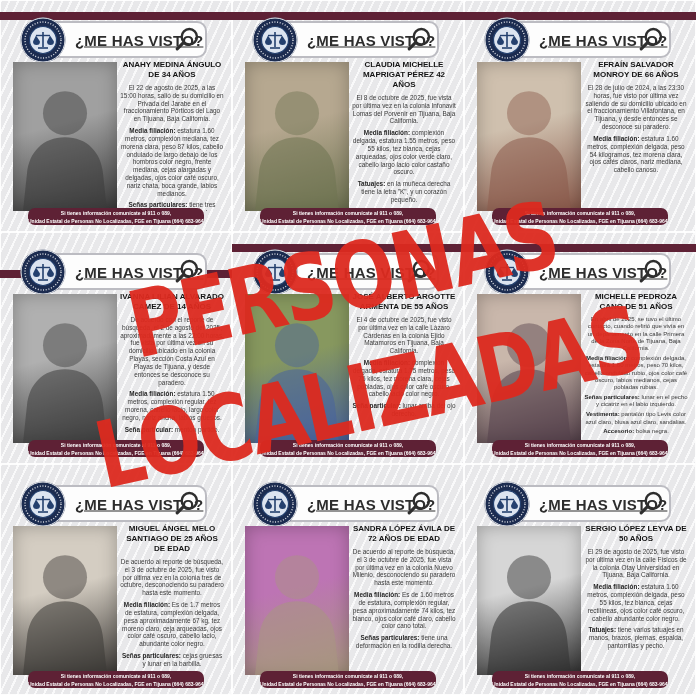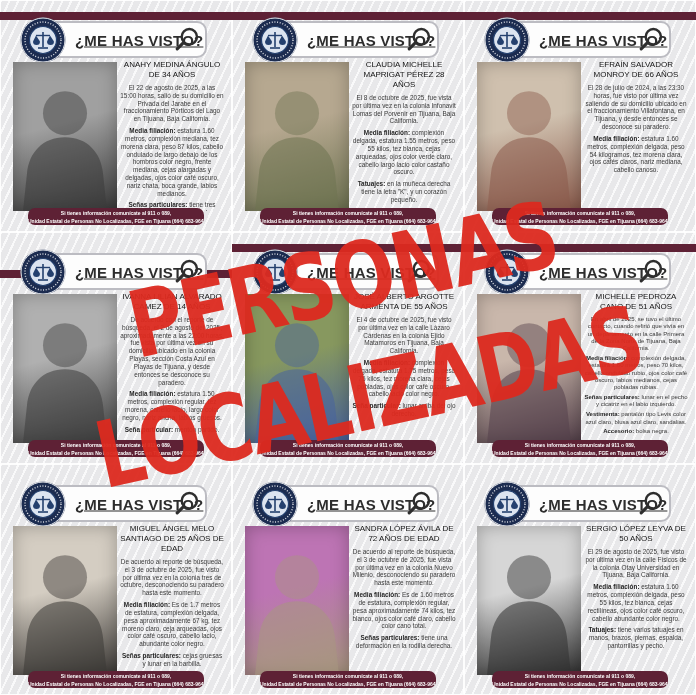--- a/index.html
+++ b/index.html
@@ -34,21 +34,21 @@
   .badge{position:absolute;left:20px;top:17px;width:46px;height:46px;}
   .photo{
     position:absolute;left:13px;top:62px;width:104px;height:149px;
     box-shadow:inset 0 0 18px rgba(0,0,0,.28);
   }
   .photo svg.sil{position:absolute;left:0;bottom:0;width:100%;height:86%;}
   .content{
     position:absolute;left:120px;top:60px;width:104px;bottom:21px;
     text-align:center;overflow:hidden;
   }
-  .name{font-size:8px;line-height:1.25;font-weight:normal;color:#141414;margin-bottom:4px;}
+  .name{font-size:8px;line-height:1.25;font-weight:bold;color:#141414;margin-bottom:4px;}
   .para{font-size:6.4px;line-height:1.22;color:#3a3a3a;margin:0 0 4px 0;}
   .para b{color:#262626;}
   .poster:nth-child(6) .para{font-size:6px;margin-bottom:2.5px;}
   .footerbar{
     position:absolute;left:28px;right:28px;bottom:7px;height:17px;
     background:#5e2135;border-radius:7px;color:#fff;
     font-size:5px;font-weight:bold;line-height:1.5;text-align:center;
     padding-top:2px;box-sizing:border-box;white-space:nowrap;overflow:hidden;
   }
   .watermark{
@@ -131,21 +131,21 @@
         <line x1="18" y1="31" x2="28" y2="31" stroke="#24406e" stroke-width="1.6"></line>
       </svg>
     </div>
     <div class="photo" style="background: linear-gradient(165deg, rgb(182, 168, 144) 0%, rgb(182, 168, 144) 42%, rgb(110, 115, 81) 100%);">
       <svg class="sil" viewBox="0 0 104 128" preserveAspectRatio="xMidYMax meet">
         <circle cx="52" cy="30" r="22" fill="#6e7351" opacity="0.45"></circle>
         <path d="M52 54 c-22 0 -36 15 -38 36 l-4 38 h84 l-4 -38 c-2 -21 -16 -36 -38 -36 z" fill="#6e7351" opacity="0.55"></path>
       </svg>
     </div>
     <div class="content">
-      <div class="name">CLAUDIA MICHELLE MAPRIGAT PÉREZ 28 AÑOS</div>
+      <div class="name">CLAUDIA MICHELLE MAPRIGAT PÉREZ 42 AÑOS</div>
       <div>
             <p class="para"><span>El 8 de octubre de 2025, fue vista por última vez en la colonia Infonavit Lomas del Porvenir en Tijuana, Baja California.</span></p>
             <p class="para"><b>Media filiación:</b> <span>complexión delgada, estatura 1.55 metros, peso 55 kilos, tez blanca, cejas arqueadas, ojos color verde claro, cabello largo lacio color castaño oscuro.</span></p>
             <p class="para"><b>Tatuajes:</b> <span>en la muñeca derecha tiene la letra "K", y un corazón pequeño.</span></p>
           </div>
     </div>
     <div class="footerbar">
       <div>Si tienes información comunícate al 911 o 089,</div>
       <div>Unidad Estatal de Personas No Localizadas, FGE en Tijuana (664) 683-9643</div>
     </div>

